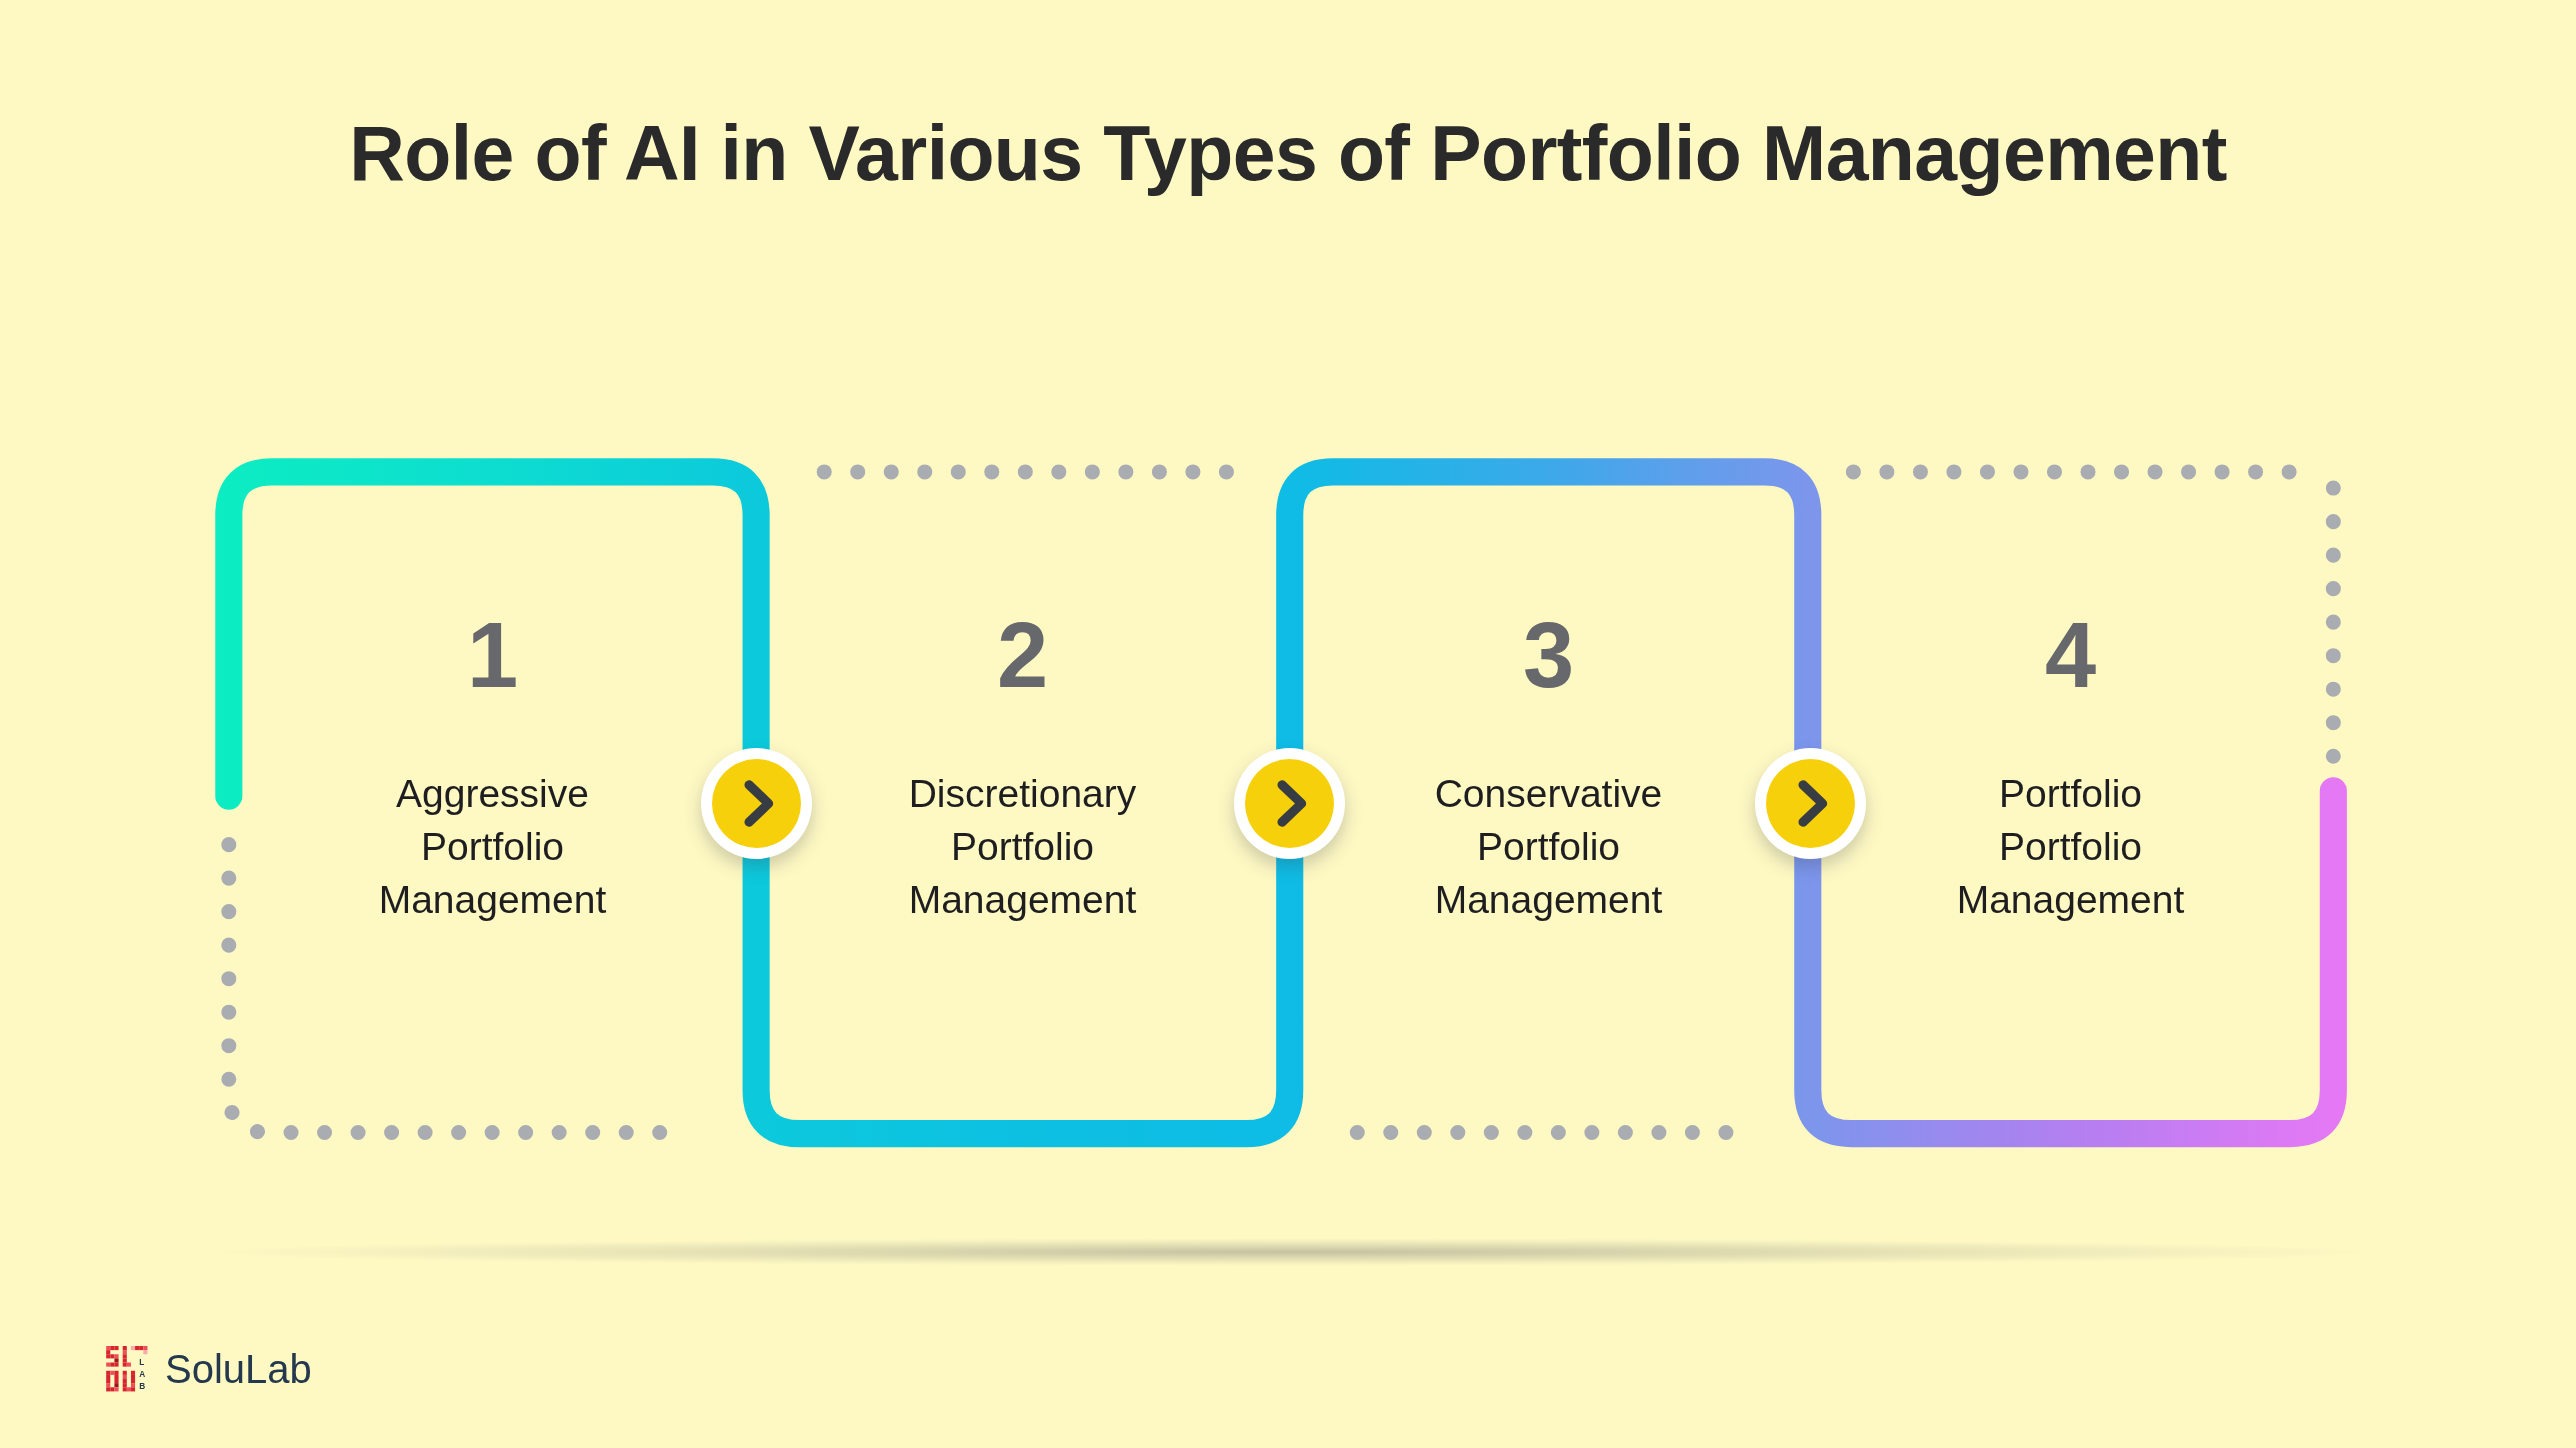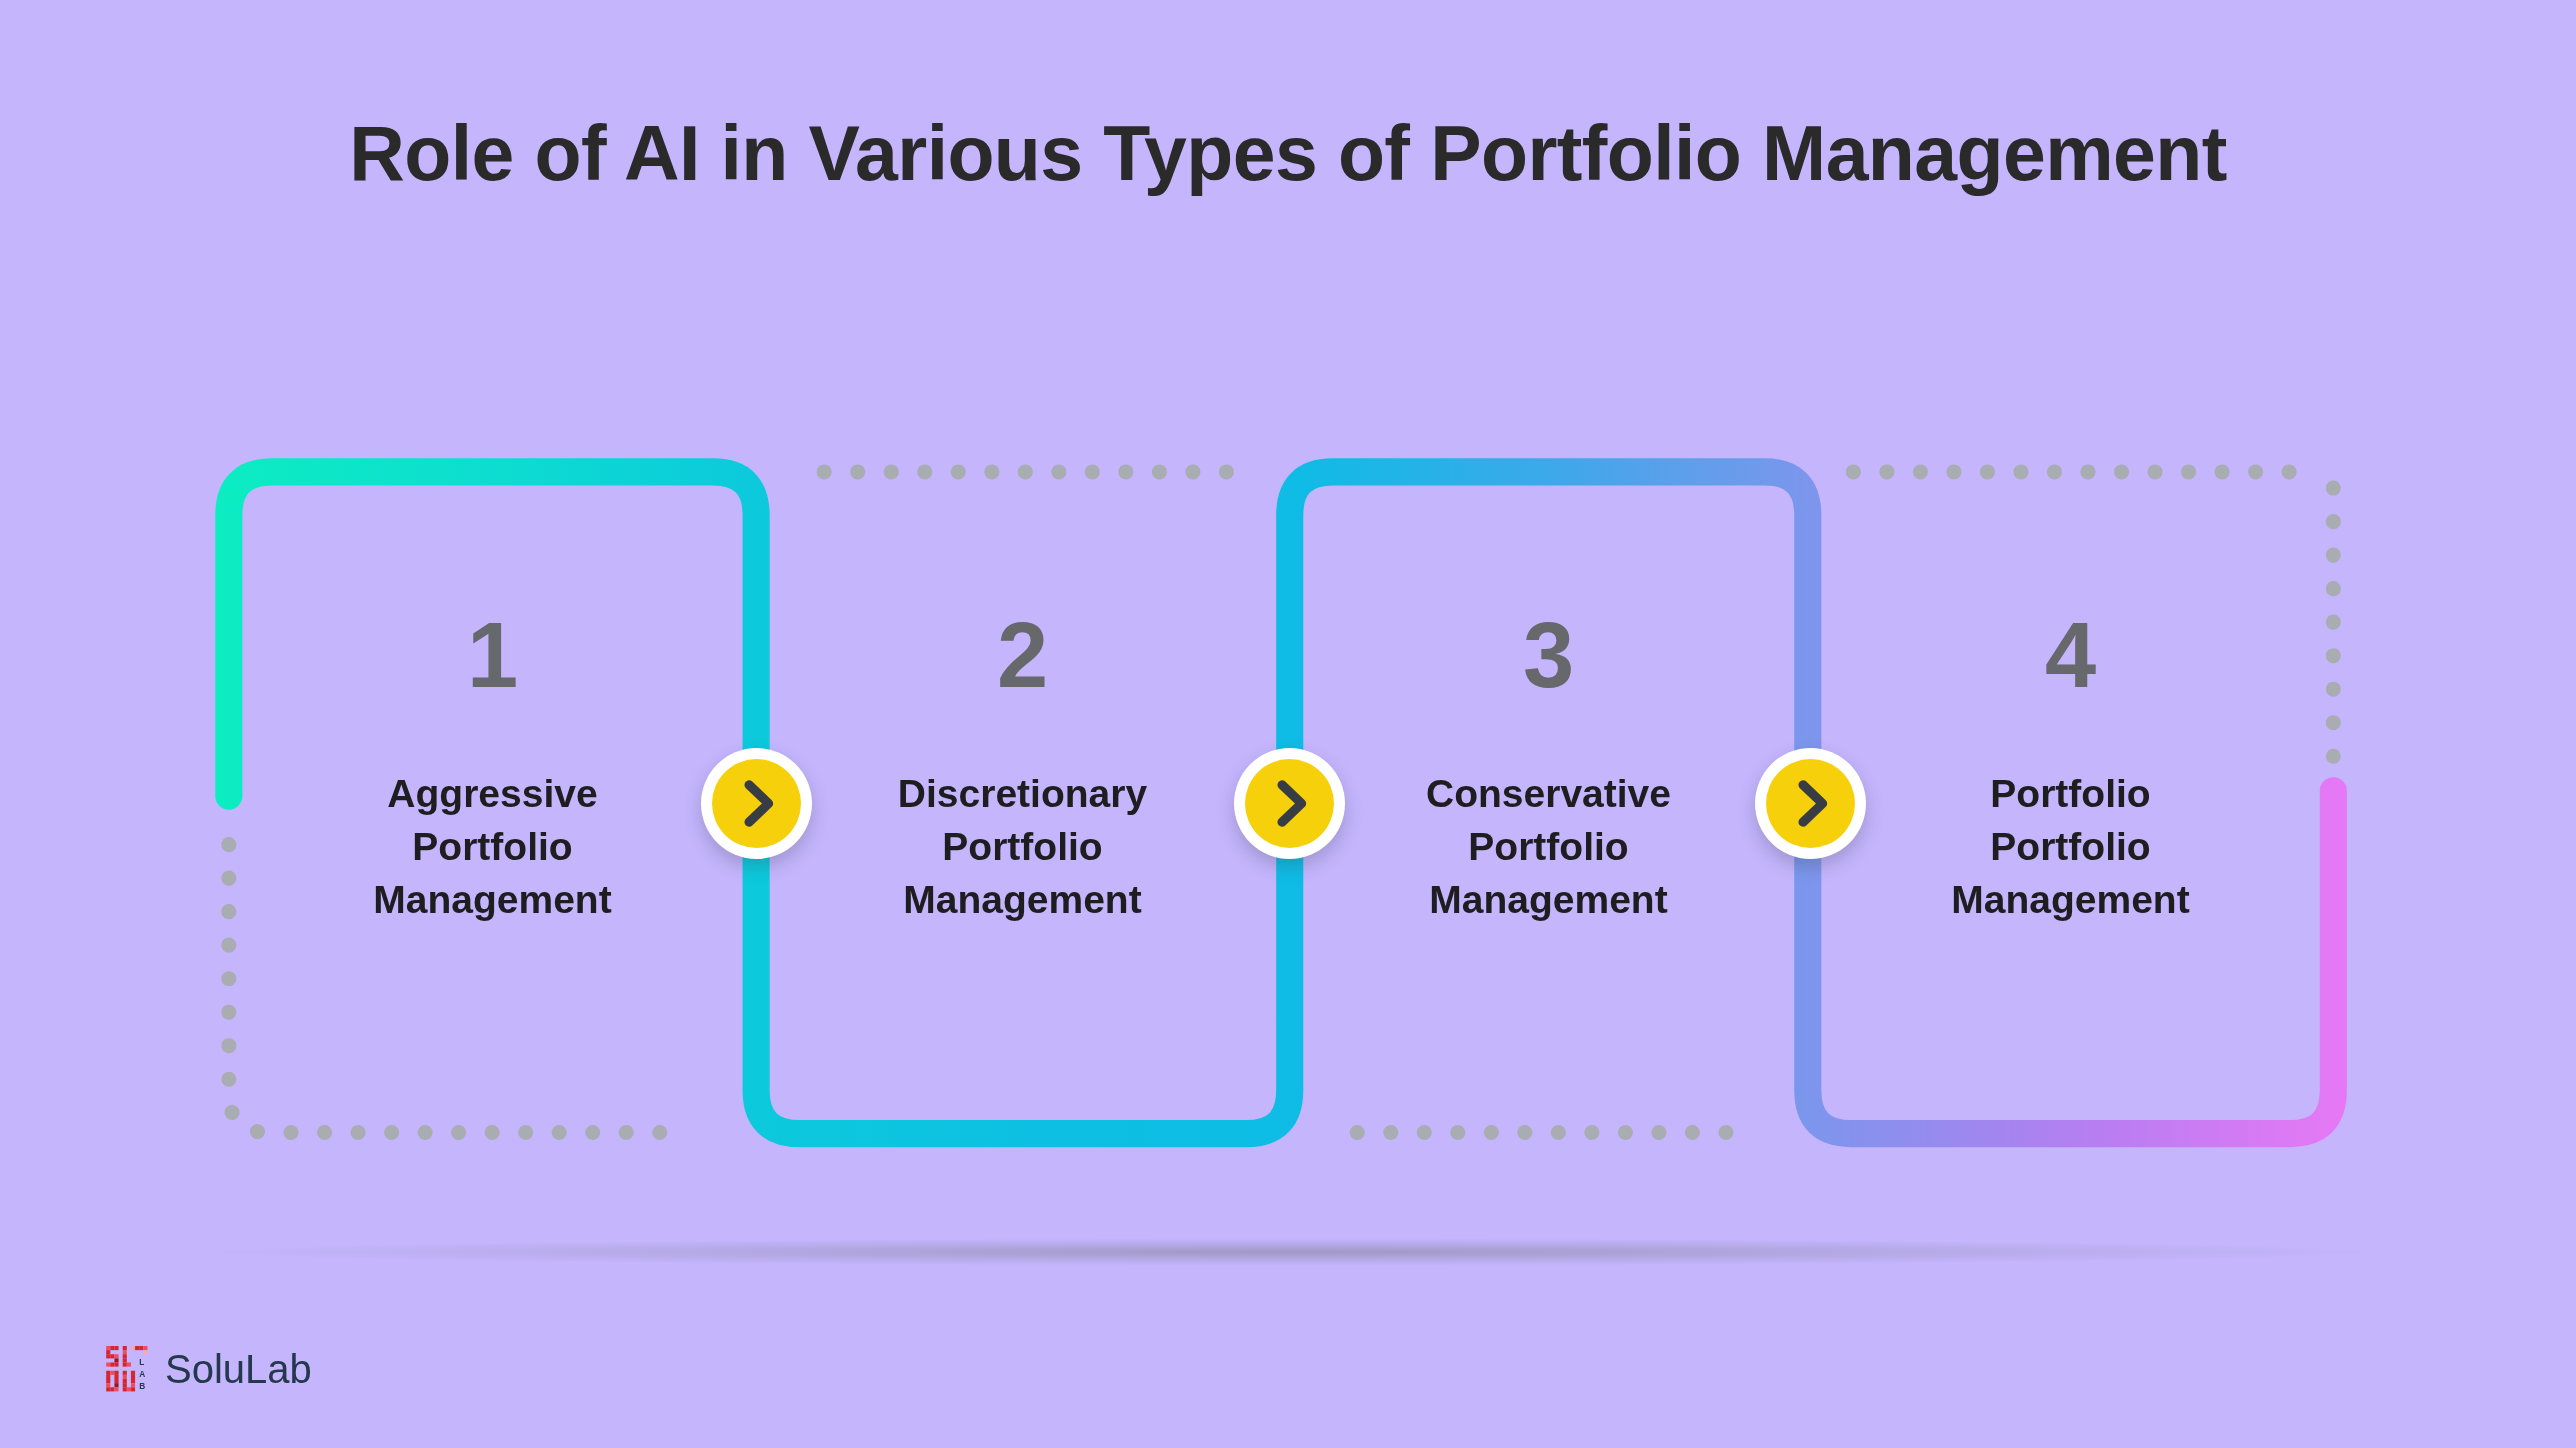--- a/index.html
+++ b/index.html
@@ -1,20 +1,20 @@
 <!DOCTYPE html>
 <html style="font-size:9.2px"><head>
 <meta charset="utf-8">
 <style>
   html, body { margin: 0; padding: 0; background: #ffffff; }
   .canvas {
     position: relative;
     width: 2576px;
     height: 1448px;
-    background: #c4b5fd;
+    background: #fef9c3;
     overflow: hidden;
     font-family: "Liberation Sans", sans-serif;
   }
 
   
   .title {
     position: absolute;
     left: 0; right: 0;
     top: 113px;
     margin: 0;
@@ -56,21 +56,21 @@
   .step-number {
     font-size: 92px;
     line-height: 92px;
     font-weight: 700;
     color: #66686b;
   }
   .step-label {
     margin-top: 66px;
     font-size: 39px;
     line-height: 53px;
-    font-weight: 700;
+    font-weight: 400;
     color: #1e1e20;
   }
   .step-label span { display: block; }
   .step-1 { left: 250px; }
   .step-2 { left: 780px; }
   .step-3 { left: 1306px; }
   .step-4 { left: 1828px; }
 
   
   .arrow {

